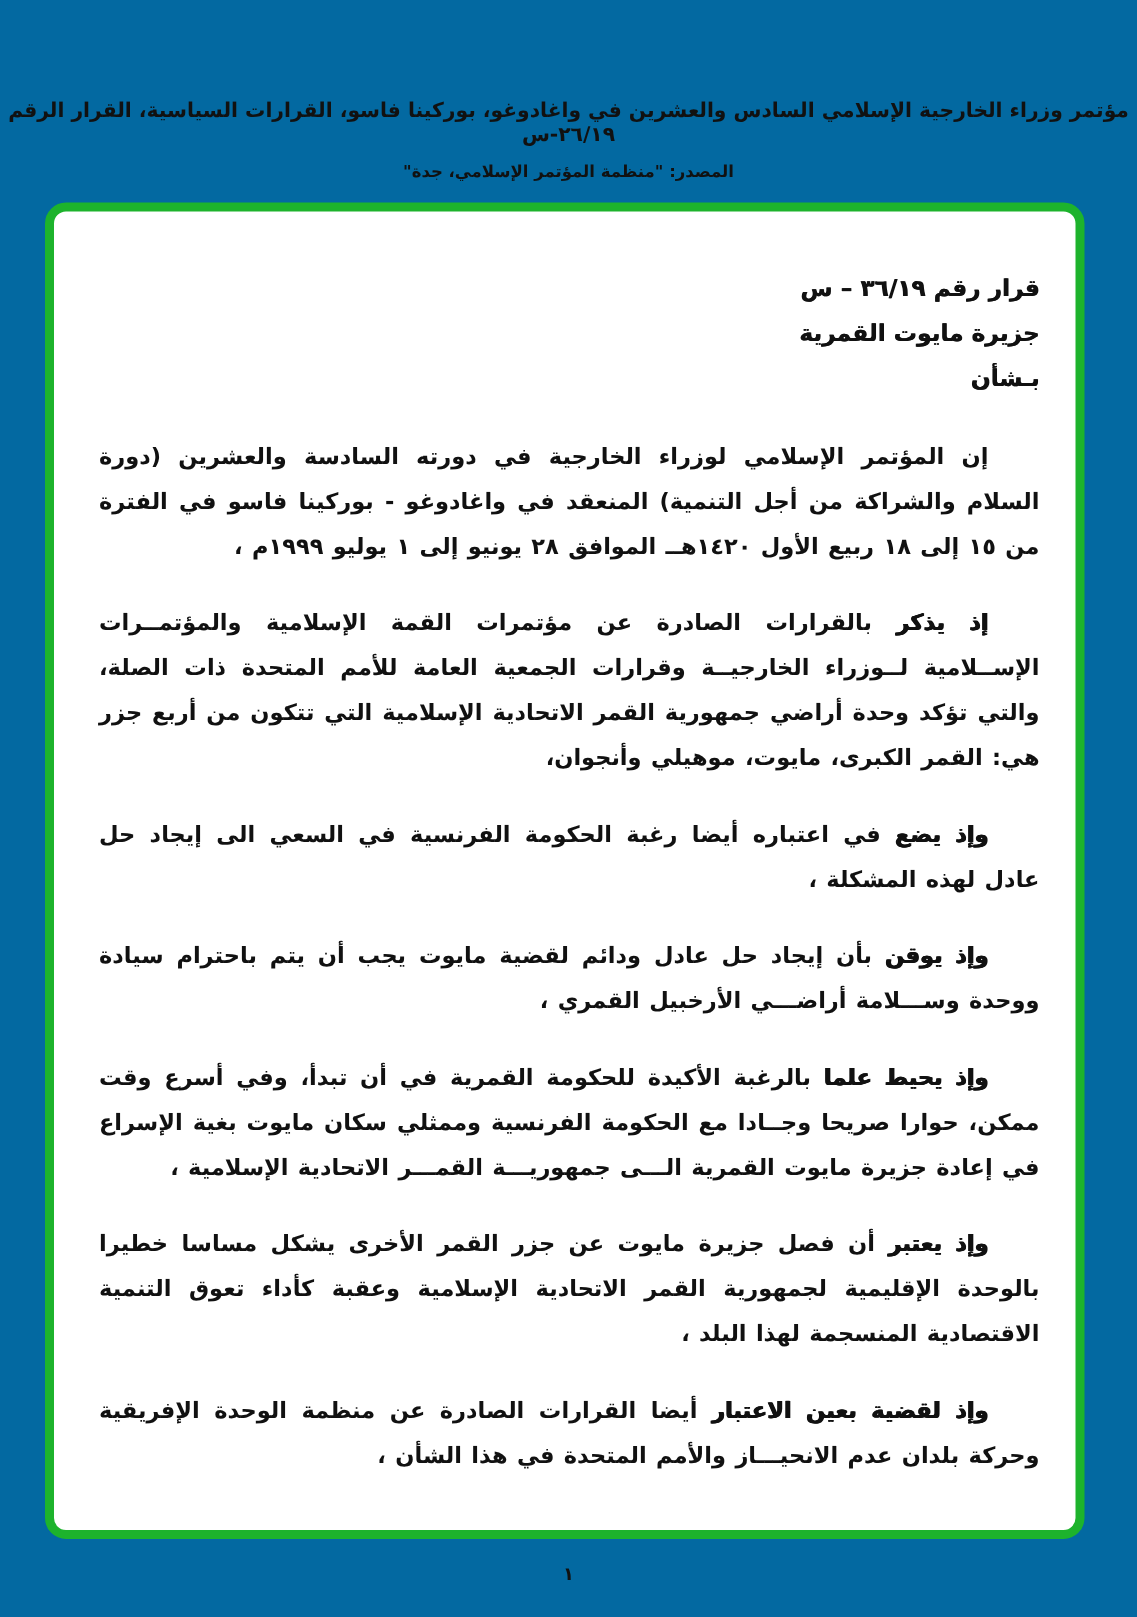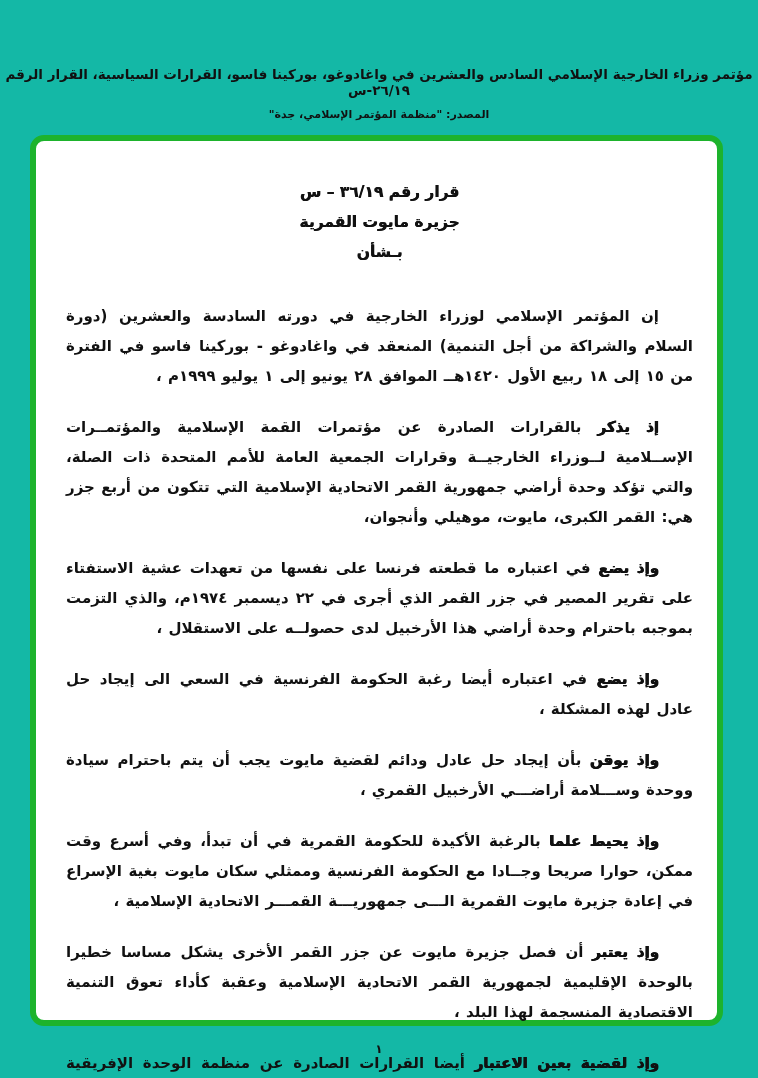--- a/index.html
+++ b/index.html
@@ -6,21 +6,21 @@
   html, body {
     width: 758px;
     background: #ffffff;
     font-family: "DejaVu Sans", sans-serif;
     color: #111111;
   }
   .page {
     position: relative;
     width: 758px;
     height: 1078px;
-    background: #14b8a6;
+    background: #0369a1;
     overflow: hidden;
   }
   .doc-header {
     position: absolute;
     top: 66px;
     left: 0;
     width: 100%;
     text-align: center;
     direction: rtl;
   }
@@ -47,25 +47,25 @@
   .box-content {
     position: absolute;
     left: 36px;
     top: 141px;
     width: 681px;
     height: 879px;
     padding: 36px 24px 0 30px;
     direction: rtl;
   }
   .res-title {
-    text-align: center;
+    text-align: right;
     font-weight: bold;
     font-size: 15.5px;
     line-height: 30px;
-    margin-bottom: 34px;
+    margin-bottom: 22px;
     text-shadow: 0.4px 0 0 #111;
   }
   .body-text p {
     direction: rtl;
     text-align: justify;
     font-size: 15px;
     font-weight: bold;
     line-height: 30px;
     text-indent: 34px;
     margin-bottom: 21px;
@@ -100,21 +100,20 @@
 
     <div class="res-title">
       <div>قرار رقم ٣٦/١٩ – س</div>
       <div>جزيرة مايوت القمرية</div>
       <div>بـشأن</div>
     </div>
 
     <div class="body-text">
       <p><span class="lead"></span><span>إن المؤتمر الإسلامي لوزراء الخارجية في دورته السادسة والعشرين (دورة السلام والشراكة من أجل التنمية) المنعقد في واغادوغو - بوركينا فاسو في الفترة من ١٥ إلى ١٨ ربيع الأول ١٤٢٠هــ الموافق ٢٨ يونيو إلى ١ يوليو ١٩٩٩م ،</span></p>
       <p><span class="lead">إذ يذكر</span><span> بالقرارات الصادرة عن مؤتمرات القمة الإسلامية والمؤتمــرات الإســلامية لــوزراء الخارجيــة وقرارات الجمعية العامة للأمم المتحدة ذات الصلة، والتي تؤكد وحدة أراضي جمهورية القمر الاتحادية الإسلامية التي تتكون من أربع جزر هي: القمر الكبرى، مايوت، موهيلي وأنجوان،</span></p>
-      <p><span class="lead">وإذ يضع</span><span> في اعتباره ما قطعته فرنسا على نفسها من تعهدات عشية الاستفتاء على تقرير المصير في جزر القمر الذي أجرى في ٢٢ ديسمبر ١٩٧٤م، والذي التزمت بموجبه باحترام وحدة أراضي هذا الأرخبيل لدى حصولــه على الاستقلال ،</span></p>
       <p><span class="lead">وإذ يضع</span><span> في اعتباره أيضا رغبة الحكومة الفرنسية في السعي الى إيجاد حل عادل لهذه المشكلة ،</span></p>
       <p><span class="lead">وإذ يوقن</span><span> بأن إيجاد حل عادل ودائم لقضية مايوت يجب أن يتم باحترام سيادة ووحدة وســـلامة أراضـــي الأرخبيل القمري ،</span></p>
       <p><span class="lead">وإذ يحيط علما</span><span> بالرغبة الأكيدة للحكومة القمرية في أن تبدأ، وفي أسرع وقت ممكن، حوارا صريحا وجــادا مع الحكومة الفرنسية وممثلي سكان مايوت بغية الإسراع في إعادة جزيرة مايوت القمرية الـــى جمهوريـــة القمـــر الاتحادية الإسلامية ،</span></p>
       <p><span class="lead">وإذ يعتبر</span><span> أن فصل جزيرة مايوت عن جزر القمر الأخرى يشكل مساسا خطيرا بالوحدة الإقليمية لجمهورية القمر الاتحادية الإسلامية وعقبة كأداء تعوق التنمية الاقتصادية المنسجمة لهذا البلد ،</span></p>
       <p><span class="lead">وإذ لقضية بعين الاعتبار</span><span> أيضا القرارات الصادرة عن منظمة الوحدة الإفريقية وحركة بلدان عدم الانحيـــاز والأمم المتحدة في هذا الشأن ،</span></p>
 
     </div>
 
   </div>
 

